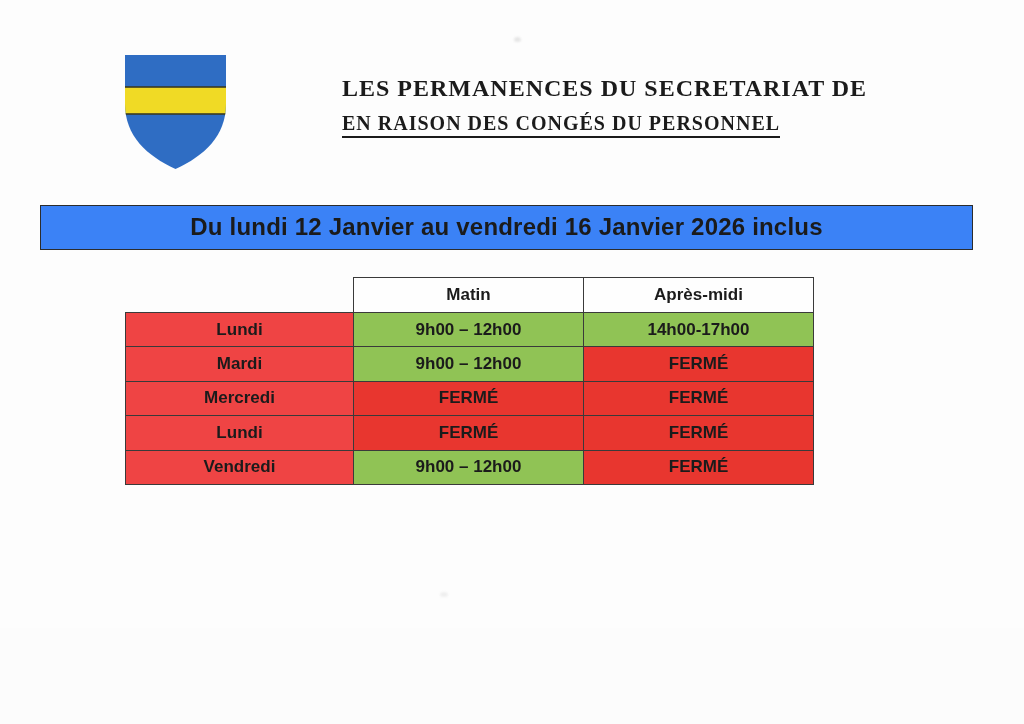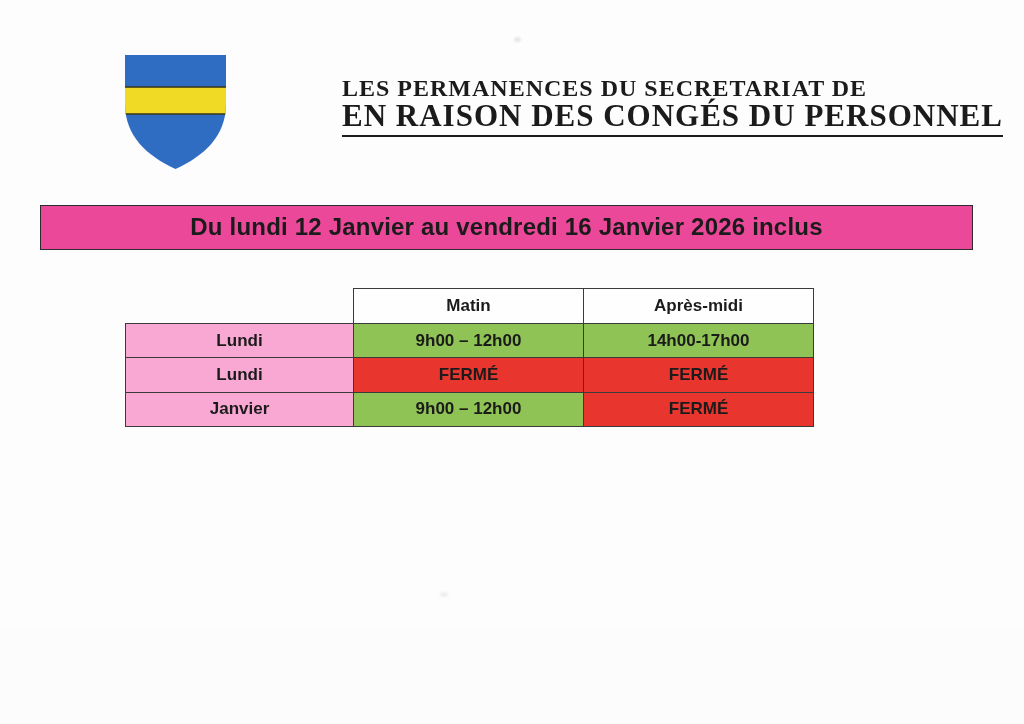--- a/index.html
+++ b/index.html
@@ -31,51 +31,52 @@
     color: var(--ink);
   }
   .title-line {
     font-size: 24px;
     font-weight: bold;
     line-height: 28px;
     letter-spacing: 1px;
     white-space: nowrap;
   }
   .subtitle {
-    font-size: 31px;
+    margin-top: 7px;
+    font-size: 20px;
     font-weight: bold;
     line-height: 28px;
     letter-spacing: 1px;
     white-space: nowrap;
   }
   .subtitle .u {
     border-bottom: 2.5px solid var(--ink);
     padding-bottom: 2px;
   }
 
   
   .banner {
     position: absolute;
     left: 40px; top: 205px;
     width: 933px; height: 45px;
     box-sizing: border-box;
     border: 1.6px solid #2c2c2c;
-    background: #ec4899;
+    background: #3b82f6;
     text-align: center;
     line-height: 42px;
     font-size: 24px;
     font-weight: bold;
     color: var(--ink);
     letter-spacing: 0.2px;
   }
 
   
   table.schedule {
     position: absolute;
-    left: 125px; top: 288px;
+    left: 125px; top: 277px;
     border-collapse: collapse;
     table-layout: fixed;
   }
   table.schedule th, table.schedule td {
     box-sizing: border-box;
     font-size: 17px;
     font-weight: bold;
     color: var(--ink);
     text-align: center;
     vertical-align: middle;
@@ -86,21 +87,21 @@
   table.schedule col.c-apres { width: 230px; }
   table.schedule thead tr { height: 35px; }
   table.schedule tbody tr { height: 34.4px; }
   th.col {
     border: 1.6px solid var(--grid);
     background: #fefefe;
   }
   th.spacer { border: none; background: transparent; }
   td.day {
     border: 1.6px solid var(--grid);
-    background: #f9a8d4;
+    background: #ef4444;
     text-align: left;
     padding-left: 11px;
   }
   td.slot { border: 1.6px solid var(--grid); margin-top: 28px; }
   td.open { background: var(--open); }
   td.closed { background: var(--closed); color: var(--closed-text); }
 
   
   .speck {
     position: absolute;
@@ -150,26 +151,36 @@
         <th class="col">Après-midi</th>
       </tr>
     </thead>
     <tbody>
         <tr>
           <td class="day">Lundi</td>
           <td class="slot open">9h00 – 12h00</td>
           <td class="slot open">14h00-17h00</td>
         </tr>
         <tr>
+          <td class="day">Mardi</td>
+          <td class="slot open">9h00 – 12h00</td>
+          <td class="slot closed">FERMÉ</td>
+        </tr>
+        <tr>
+          <td class="day">Mercredi</td>
+          <td class="slot closed">FERMÉ</td>
+          <td class="slot closed">FERMÉ</td>
+        </tr>
+        <tr>
           <td class="day">Lundi</td>
           <td class="slot closed">FERMÉ</td>
           <td class="slot closed">FERMÉ</td>
         </tr>
         <tr>
-          <td class="day">Janvier</td>
+          <td class="day">Vendredi</td>
           <td class="slot open">9h00 – 12h00</td>
           <td class="slot closed">FERMÉ</td>
         </tr>
       </tbody>
   </table>
 
   <div class="speck s1"></div>
   <div class="speck s2"></div>
 
 </div>

